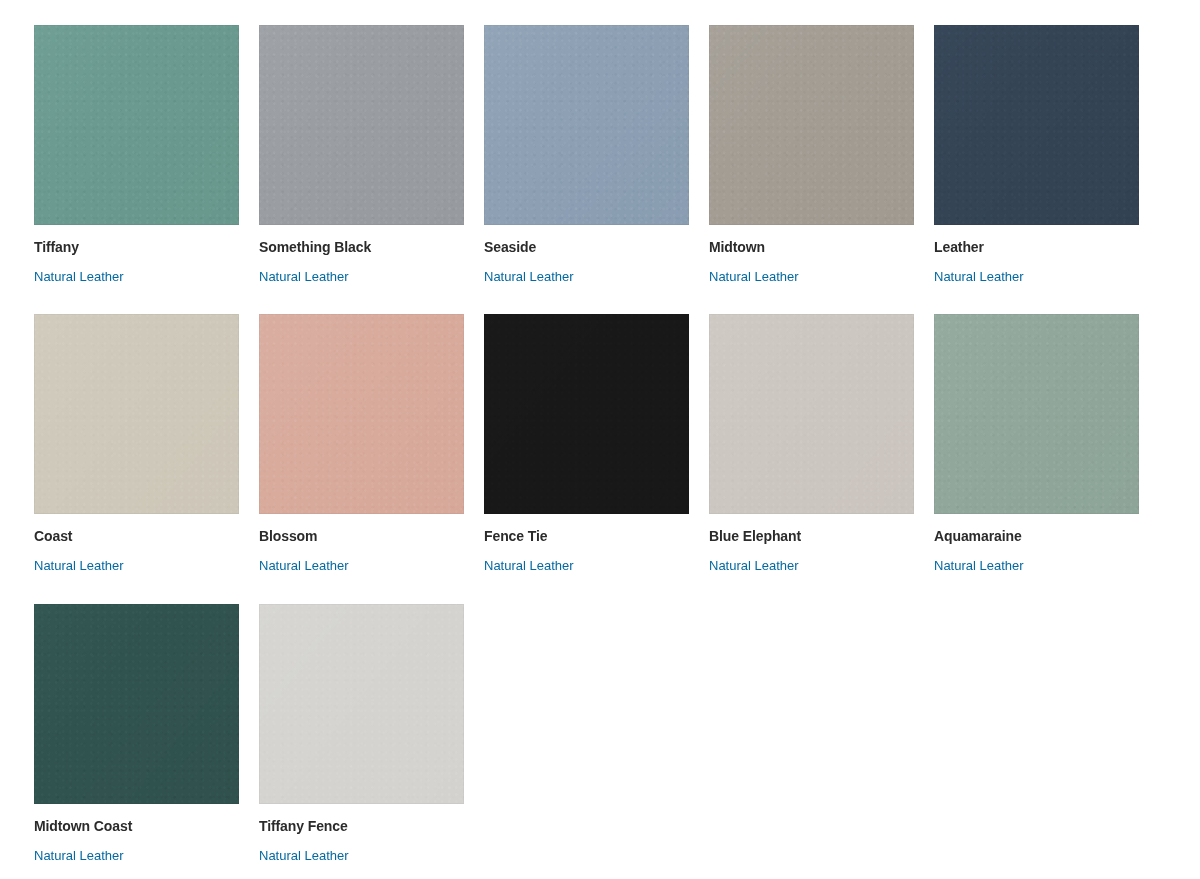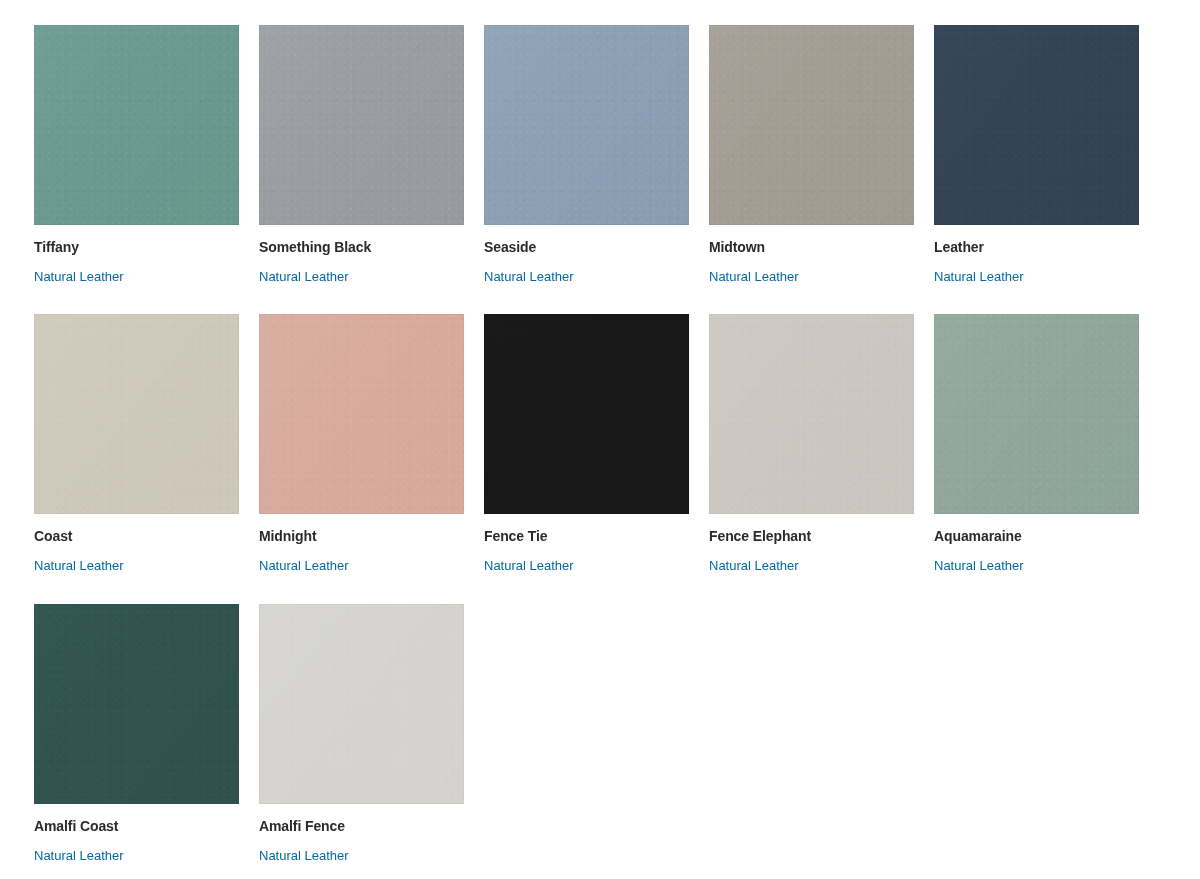--- a/index.html
+++ b/index.html
@@ -100,41 +100,41 @@
     <div class="swatch-name">Leather</div>
     <div class="swatch-material">Natural Leather</div>
   </article>
     <article class="swatch-card">
     <div class="swatch-chip" style="background-color: rgb(207, 201, 187);"></div>
     <div class="swatch-name">Coast</div>
     <div class="swatch-material">Natural Leather</div>
   </article>
     <article class="swatch-card">
     <div class="swatch-chip" style="background-color: rgb(216, 171, 157);"></div>
-    <div class="swatch-name">Midnight</div>
+    <div class="swatch-name">Blossom</div>
     <div class="swatch-material">Natural Leather</div>
   </article>
     <article class="swatch-card">
     <div class="swatch-chip" style="background-color: rgb(24, 24, 24);"></div>
     <div class="swatch-name">Fence Tie</div>
     <div class="swatch-material">Natural Leather</div>
   </article>
     <article class="swatch-card">
     <div class="swatch-chip" style="background-color: rgb(205, 199, 193);"></div>
-    <div class="swatch-name">Fence Elephant</div>
+    <div class="swatch-name">Blue Elephant</div>
     <div class="swatch-material">Natural Leather</div>
   </article>
     <article class="swatch-card">
     <div class="swatch-chip" style="background-color: rgb(145, 167, 155);"></div>
     <div class="swatch-name">Aquamaraine</div>
     <div class="swatch-material">Natural Leather</div>
   </article>
     <article class="swatch-card">
     <div class="swatch-chip" style="background-color: rgb(49, 83, 79);"></div>
-    <div class="swatch-name">Amalfi Coast</div>
+    <div class="swatch-name">Midtown Coast</div>
     <div class="swatch-material">Natural Leather</div>
   </article>
     <article class="swatch-card">
     <div class="swatch-chip" style="background-color: rgb(213, 212, 209);"></div>
-    <div class="swatch-name">Amalfi Fence</div>
+    <div class="swatch-name">Tiffany Fence</div>
     <div class="swatch-material">Natural Leather</div>
   </article>
   </main>
 
 </body></html>

